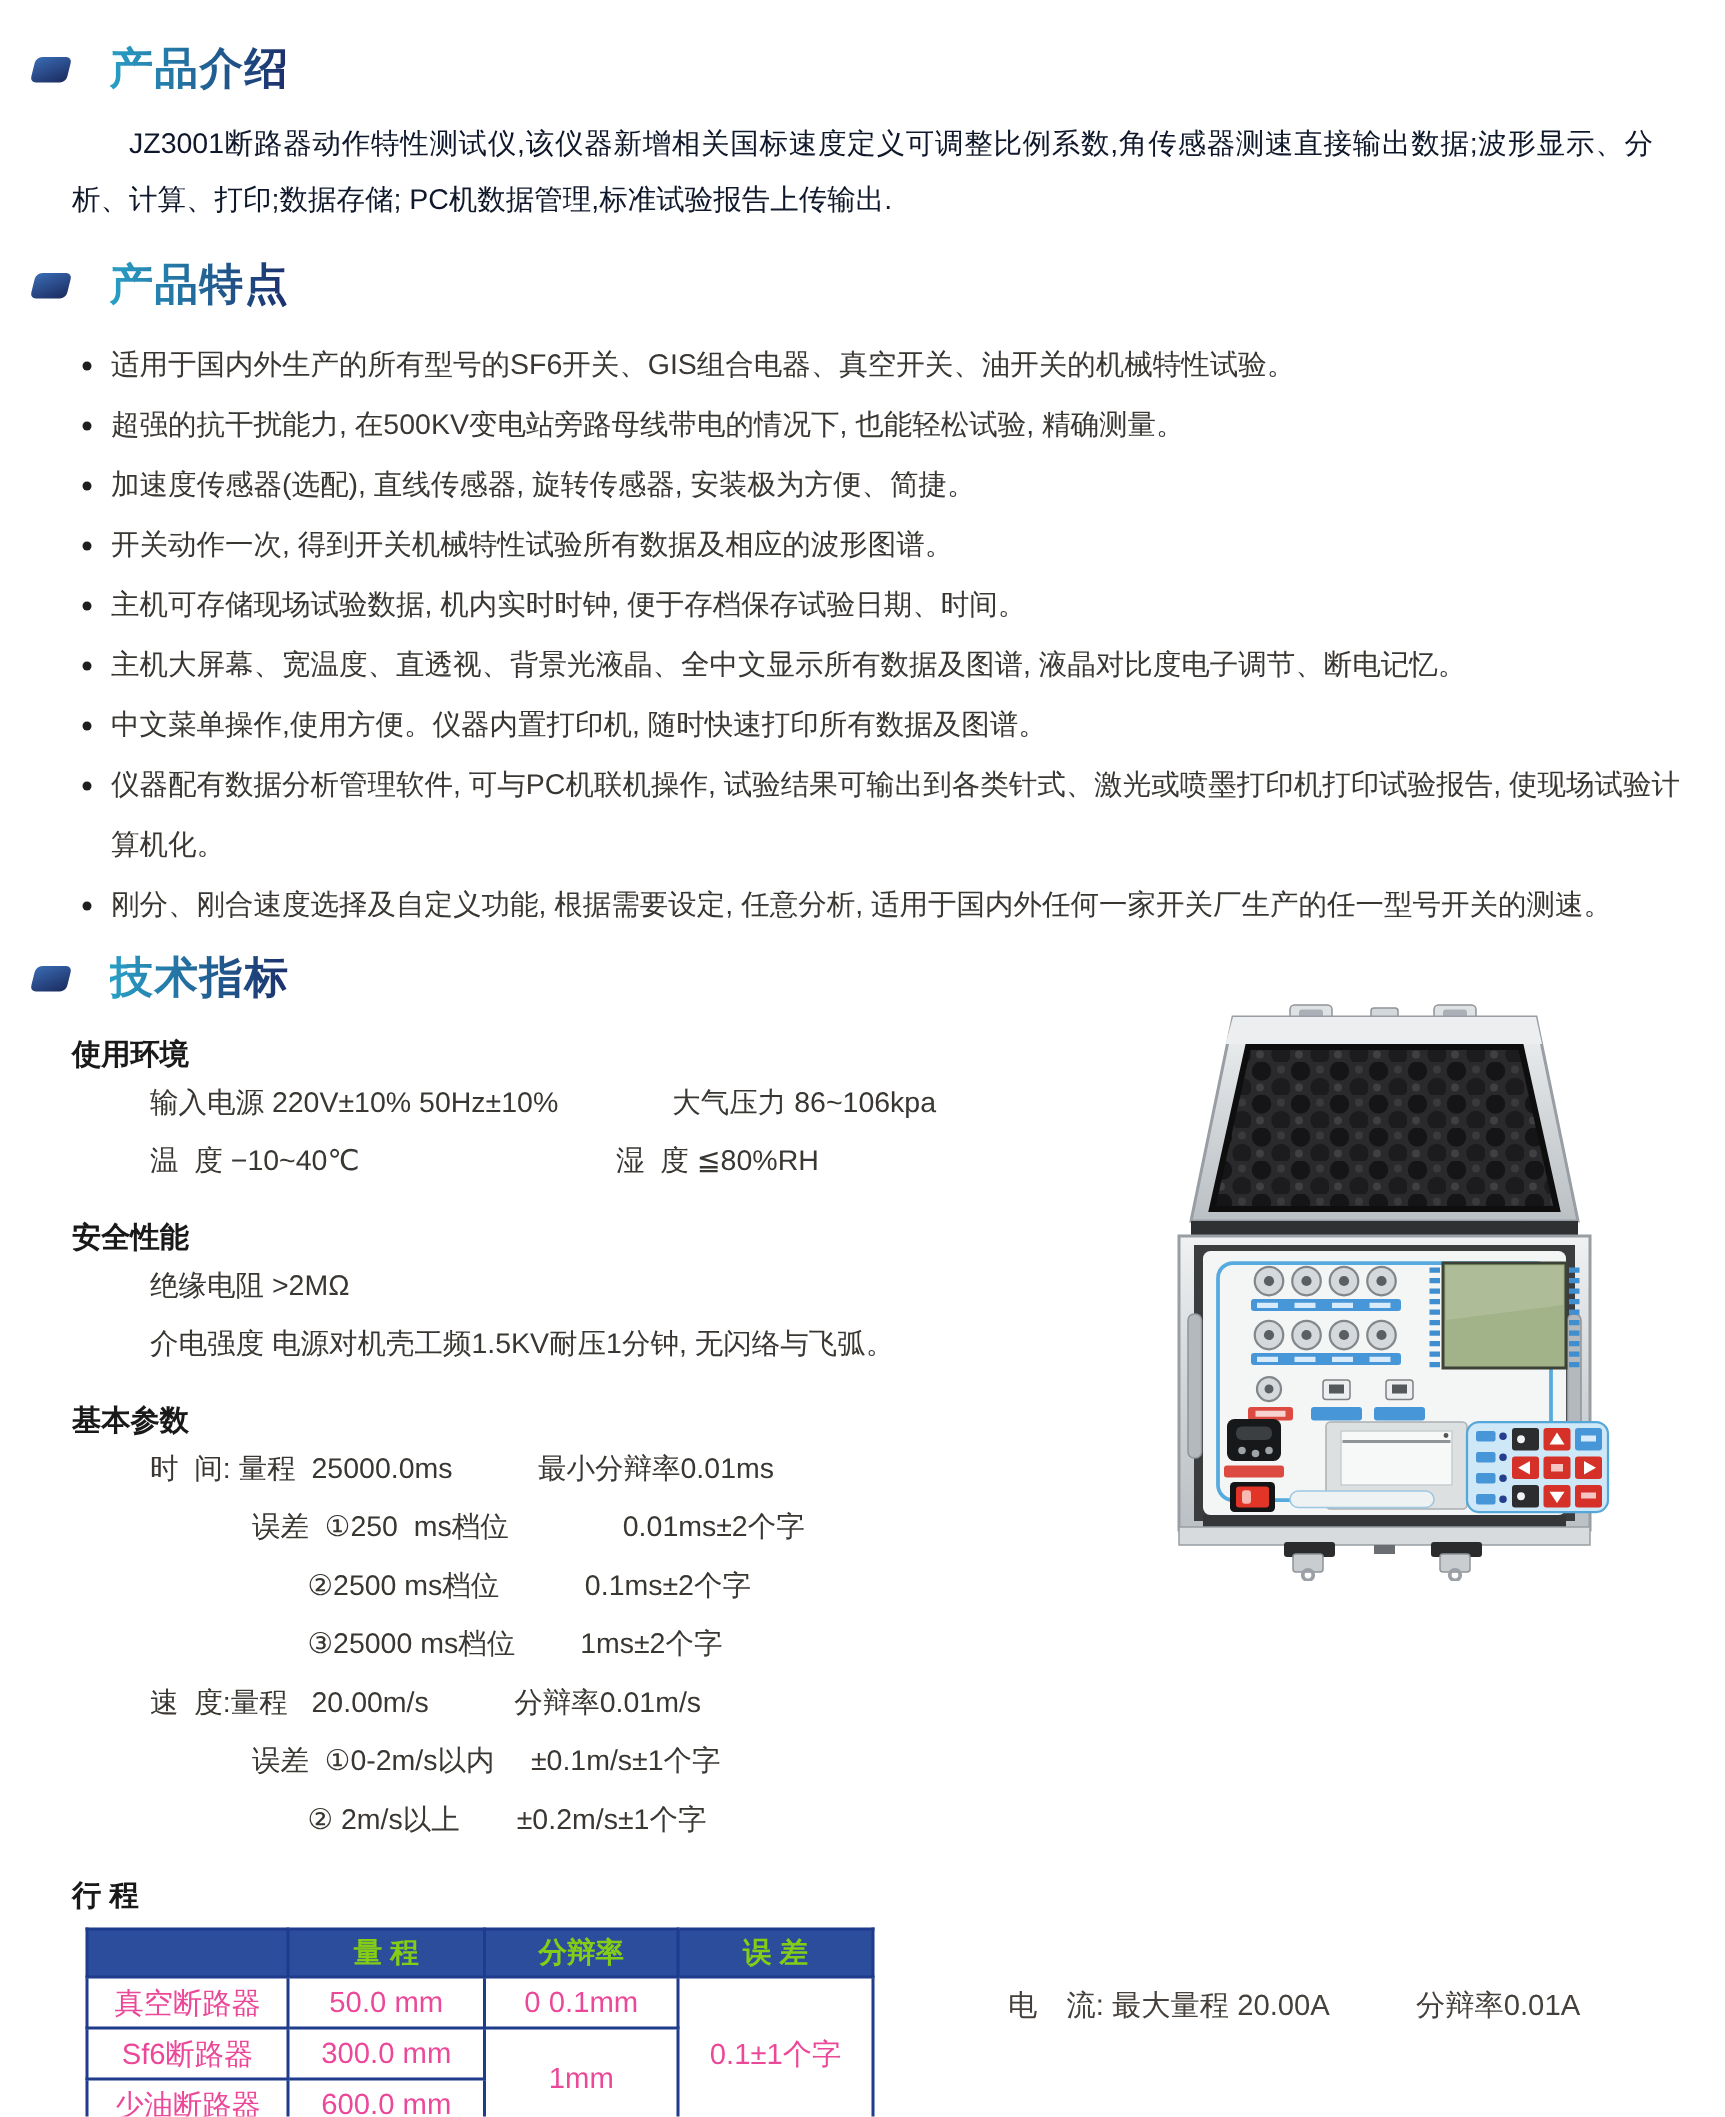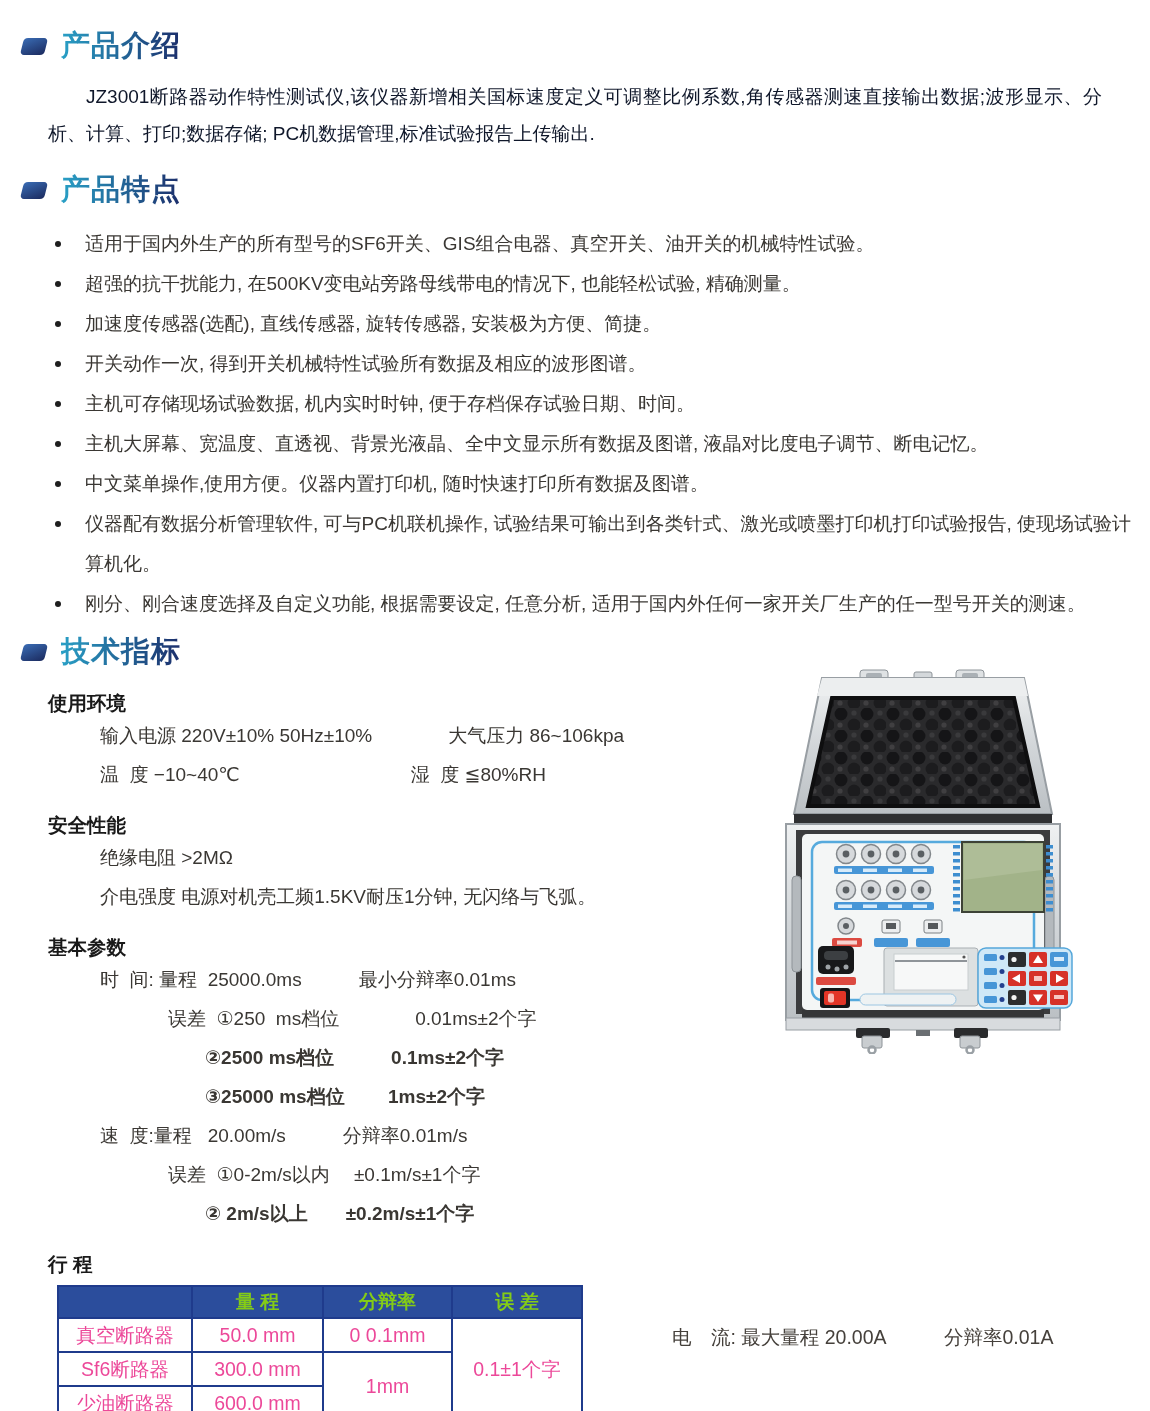--- a/index.html
+++ b/index.html
@@ -2,47 +2,47 @@
 <html><head>
 <meta charset="utf-8">
 <style>
   html,body{margin:0;padding:0;}
   body{
     width:1150px;height:1411px;position:relative;overflow:hidden;
     background:#ffffff;color:#3a3733;
     font-family:"Liberation Sans","DejaVu Sans",sans-serif;
   }
   
-  .sec-head{display:flex;align-items:center;gap:15px;margin-left:22px;}
+  .sec-head{display:flex;align-items:center;gap:27px;margin-left:22px;}
   .sec-bullet{width:24px;height:17px;border-radius:4px;flex:none;
     transform:skewX(-14deg);
     background:linear-gradient(155deg,#3a6cb4 0%,#1b2a5e 100%);}
   .sec-title{font-size:29px;font-weight:bold;letter-spacing:1px;
     background:linear-gradient(90deg,#29a0c6 0%,#1c2e6b 100%);
     -webkit-background-clip:text;background-clip:text;
     -webkit-text-fill-color:transparent;}
   .mt-intro{margin-top:26px;}
   .mt-feat{margin-top:18px;}
   .mt-spec{margin-top:8px;}
   
   .intro-body{margin:12px 48px 0 48px;font-size:19px;line-height:37px;
     text-align:justify;text-indent:2em;color:#0f172a;}
   
   .features{margin:14px 0 0 55px;}
-  .feature{display:flex;gap:24px;font-size:19px;line-height:40px;
+  .feature{display:flex;gap:13px;font-size:19px;line-height:40px;
     max-width:1082px;color:#3a3733;}
   .feature .dot{width:6px;height:6px;border-radius:50%;background:#1e1e1e;
     flex:none;margin-top:17px;}
   
   .spec-block{margin-left:48px;font-size:19px;color:#3a3733;}
   .spec-sub{font-weight:bold;color:#191919;font-size:19.5px;margin-top:18px;line-height:26px;}
   .spec-line{line-height:39px;white-space:pre-wrap;}
   .ind-a{padding-left:52px;}
   .ind-b{padding-left:120px;}
-  .ind-c{padding-left:157px;font-weight:bold;}
+  .ind-c{padding-left:157px;}
   
   .stroke-table{border-collapse:collapse;margin:8px 0 0 9px;table-layout:fixed;}
   .stroke-table th,.stroke-table td{border:2px solid #1f3b8c;text-align:center;padding:0;}
   .stroke-table thead th{background:#2b4d9c;color:#84cc16;font-size:19px;
     font-weight:bold;height:30px;}
   .stroke-table td{font-size:19.5px;color:#ec4899;height:32px;background:#fff;}
   .c0{width:132px;}.c1{width:129px;}.c2{width:127px;}.c3{width:128px;}
   
   .right-col{position:absolute;left:672px;top:1241px;width:478px;
     font-size:19.5px;line-height:38.5px;color:#45403b;

